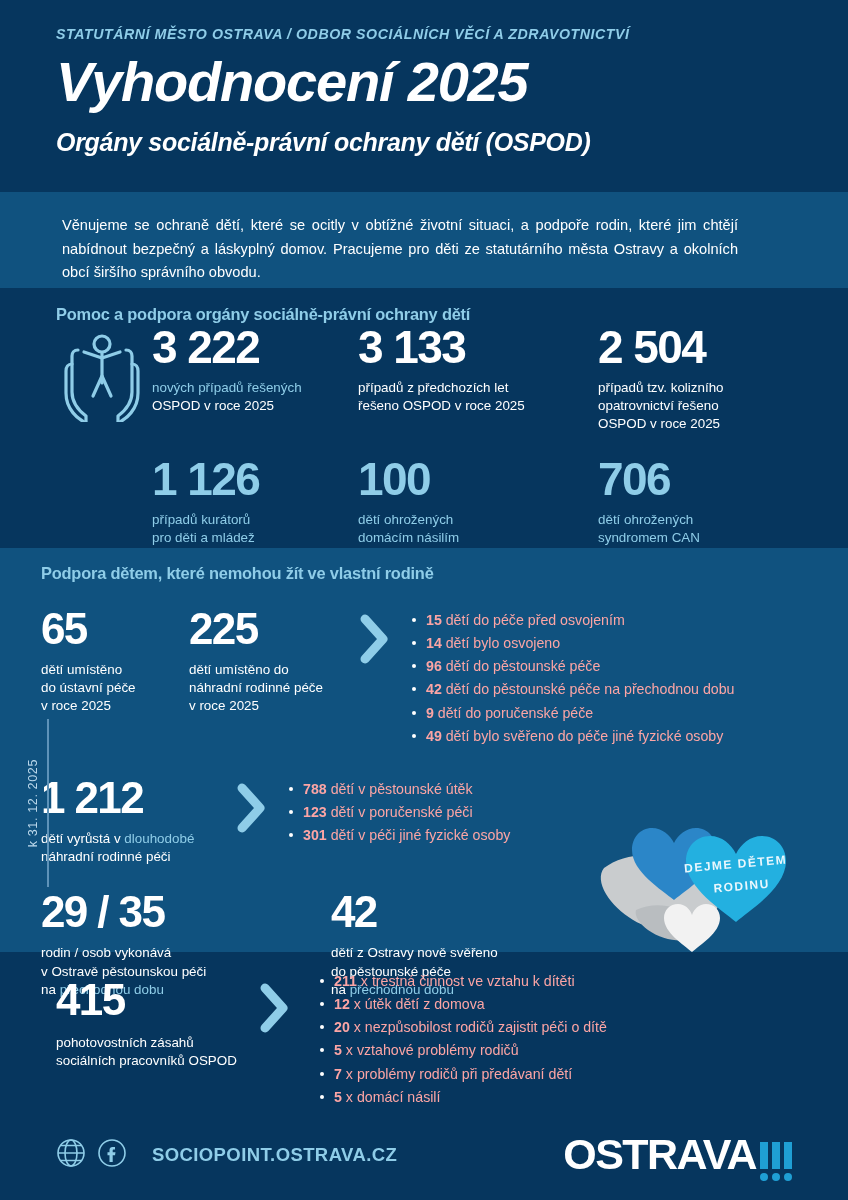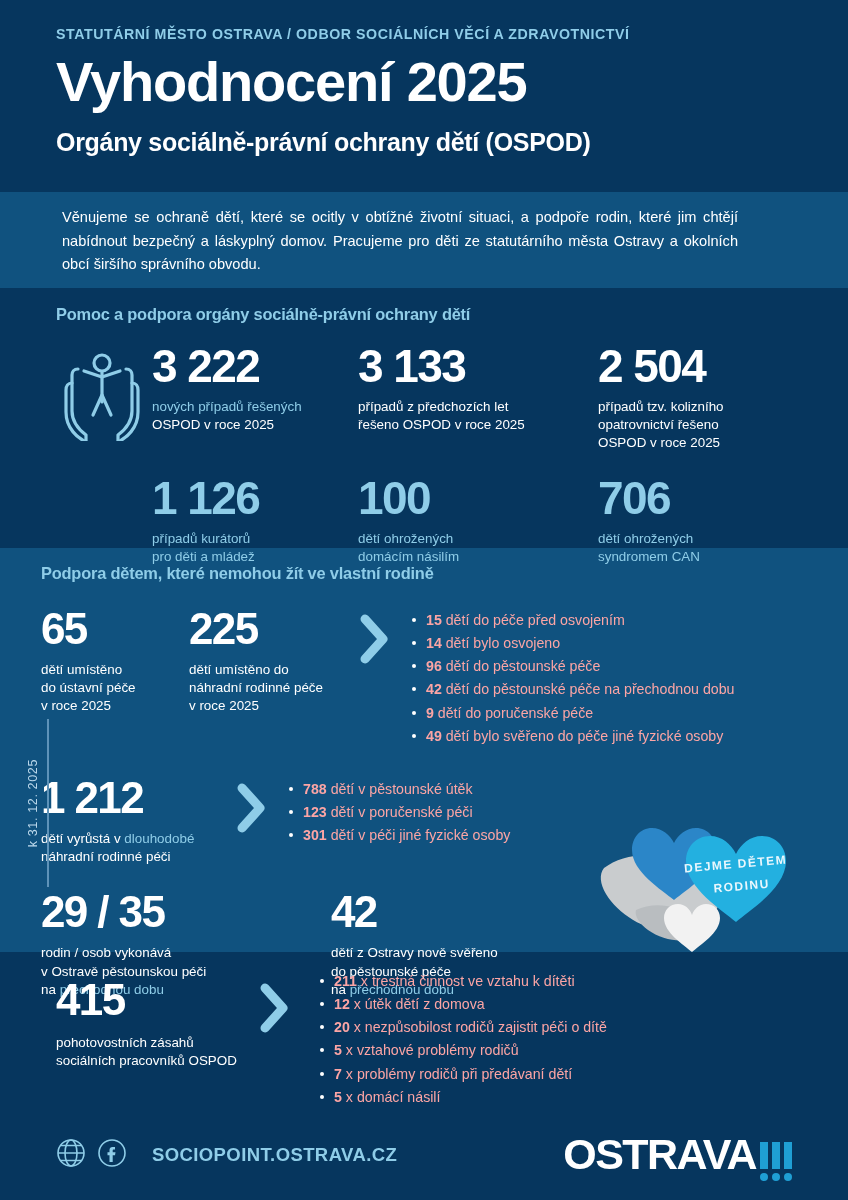--- a/index.html
+++ b/index.html
@@ -20,21 +20,21 @@
   
   .band { position: absolute; left: 0; width: 848px; }
   #band-header  { top: 0;    height: 192px; background: #06365e; }
   #band-intro   { top: 192px; height: 96px;  background: #10527f; }
   #band-help    { top: 288px; height: 260px; background: #06365e; }
   #band-support { top: 548px; height: 404px; background: #10527f; }
   #band-emerg   { top: 952px; height: 158px; background: #06365e; }
   #band-footer  { top: 1110px; height: 90px; background: #06365e; }
 
   
-  #header-wrap { position: absolute; top: 0; left: 0; width: 743px; padding: 26px 56px 0 56px; }
+  #header-wrap { position: absolute; top: 0; left: 0; width: 743px; padding: 26px 56px 0 56px; font-style: italic; }
   #eyebrow {
     color: #8fcde8;
     font-size: 14.2px;
     font-weight: bold;
     letter-spacing: 0.55px;
     white-space: nowrap;
   }
   #main-title {
     color: #ffffff;
     font-size: 56px;
@@ -45,39 +45,39 @@
   }
   #sub-title {
     color: #ffffff;
     font-size: 25px;
     font-weight: bold;
     letter-spacing: -0.3px;
     margin-top: 16px;
   }
 
   
-  #intro-wrap { position: absolute; top: 192px; left: 0; width: 800px; padding: 14px 62px 0 62px; }
+  #intro-wrap { position: absolute; top: 200px; left: 0; width: 800px; padding: 14px 62px 0 62px; }
   #intro-text {
     font-size: 14.6px;
     line-height: 1.62;
     text-align: justify;
     color: #ffffff;
   }
 
   
   .section-heading {
     color: #8fcde8;
     font-size: 16.4px;
     font-weight: bold;
     letter-spacing: -0.2px;
   }
 
   
   #help-wrap { position: absolute; top: 288px; left: 0; width: 848px; padding: 17px 56px 0 56px; }
-  #help-row1 { display: flex; margin-top: 19px; }
+  #help-row1 { display: flex; }
   .hands-icon { width: 96px; flex: 0 0 96px; padding-top: 6px; }
 
   .stat-big-num {
     font-size: 46px;
     font-weight: bold;
     letter-spacing: -1.6px;
     line-height: 1;
     color: #ffffff;
   }
   .stat-big-num.cyan { color: #8fcde8; }

